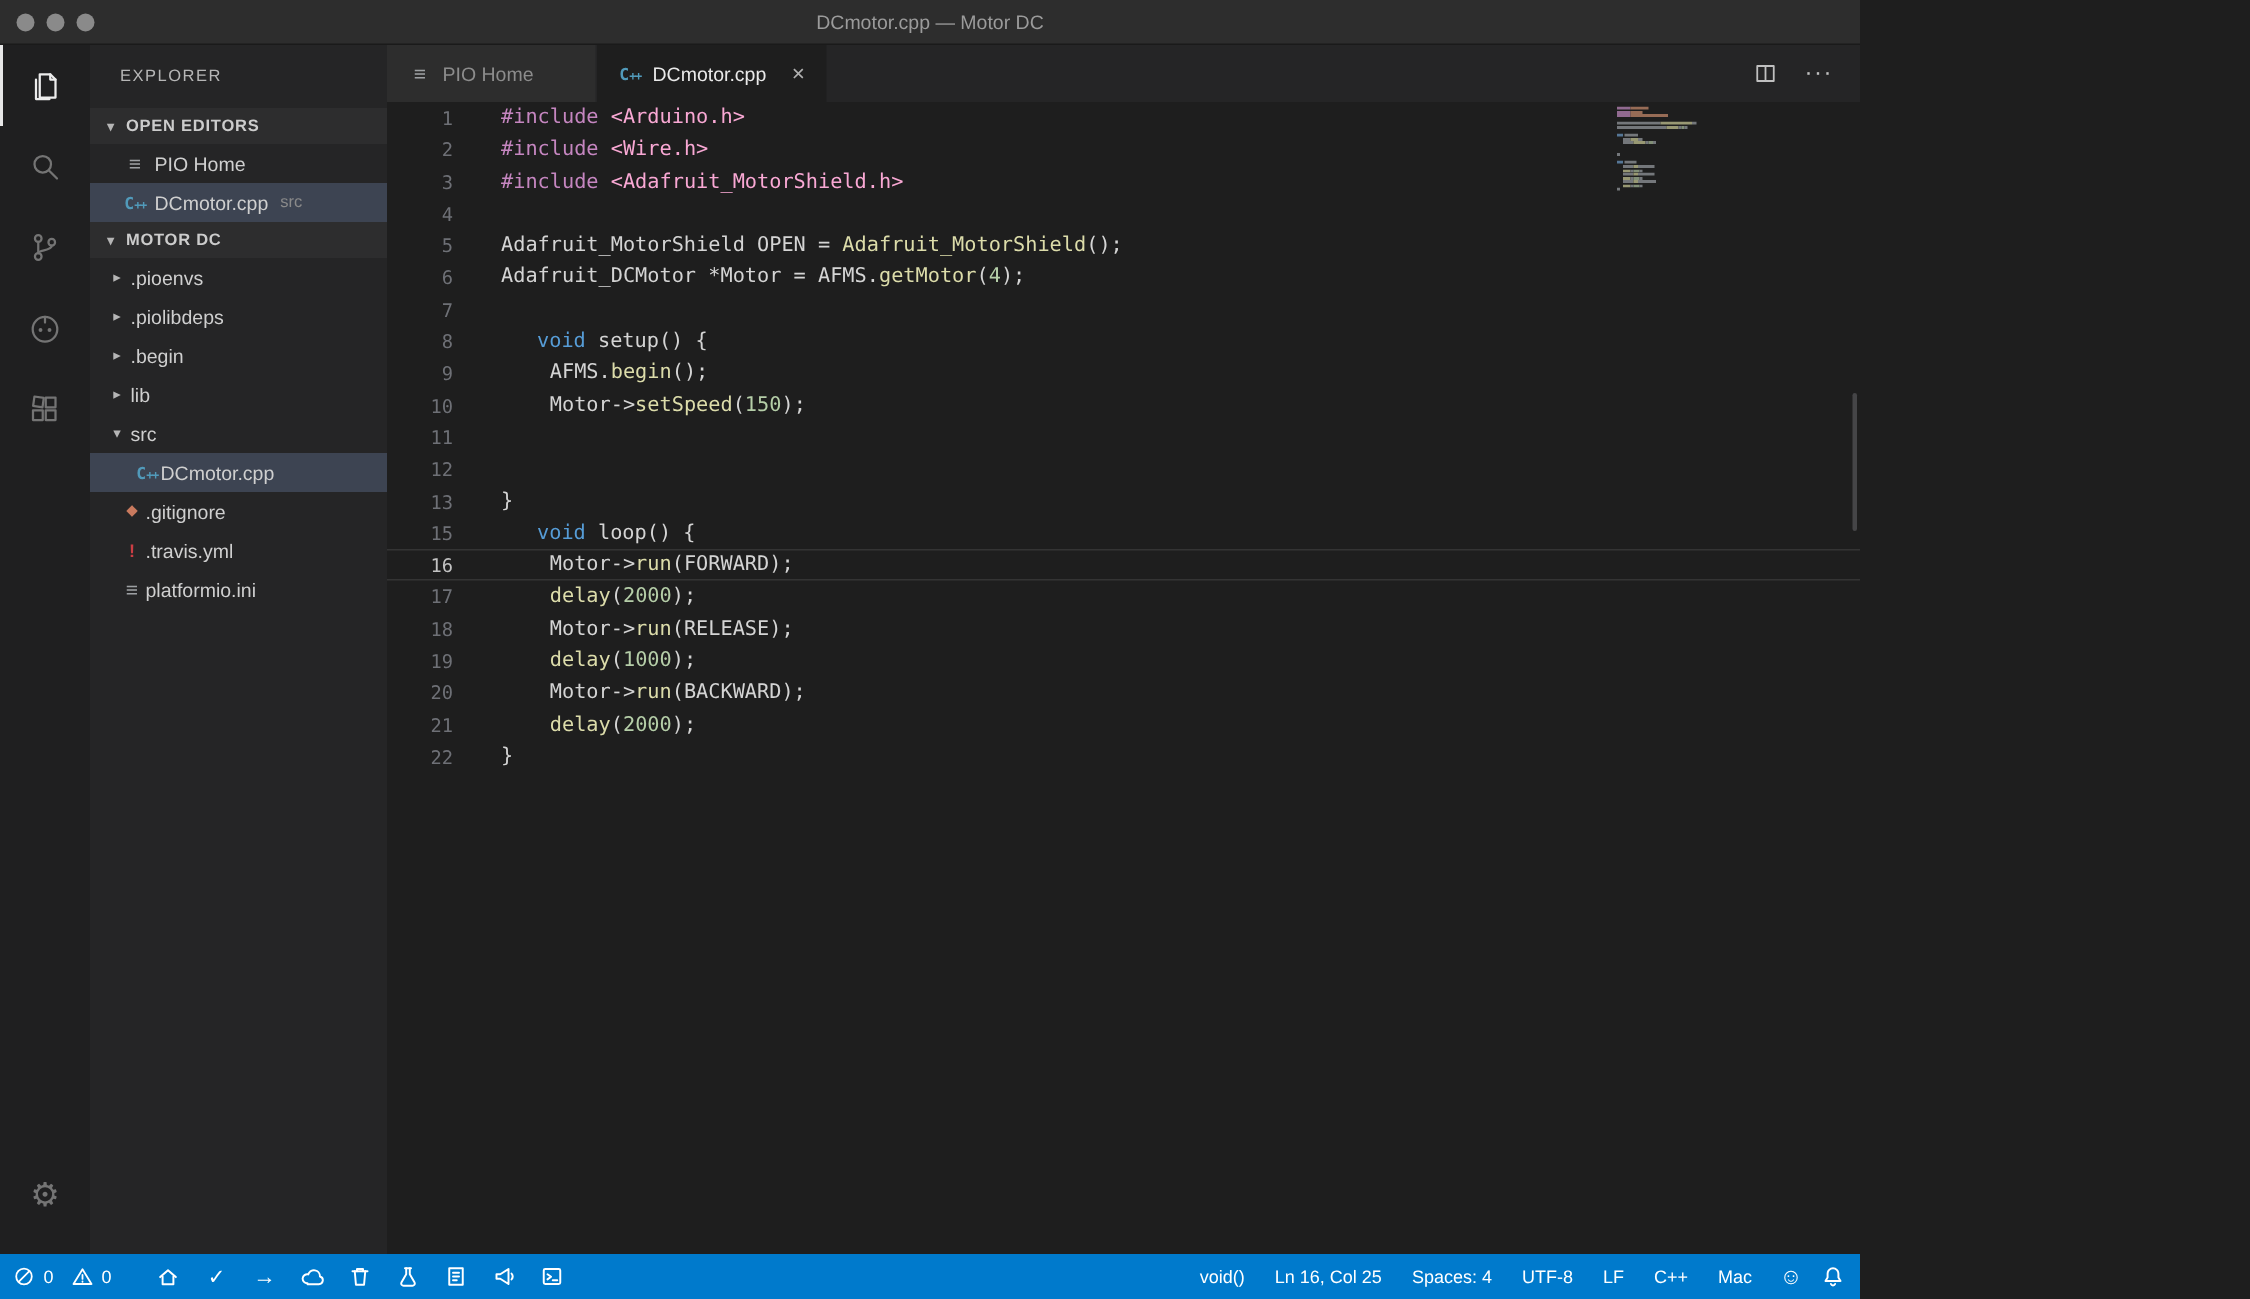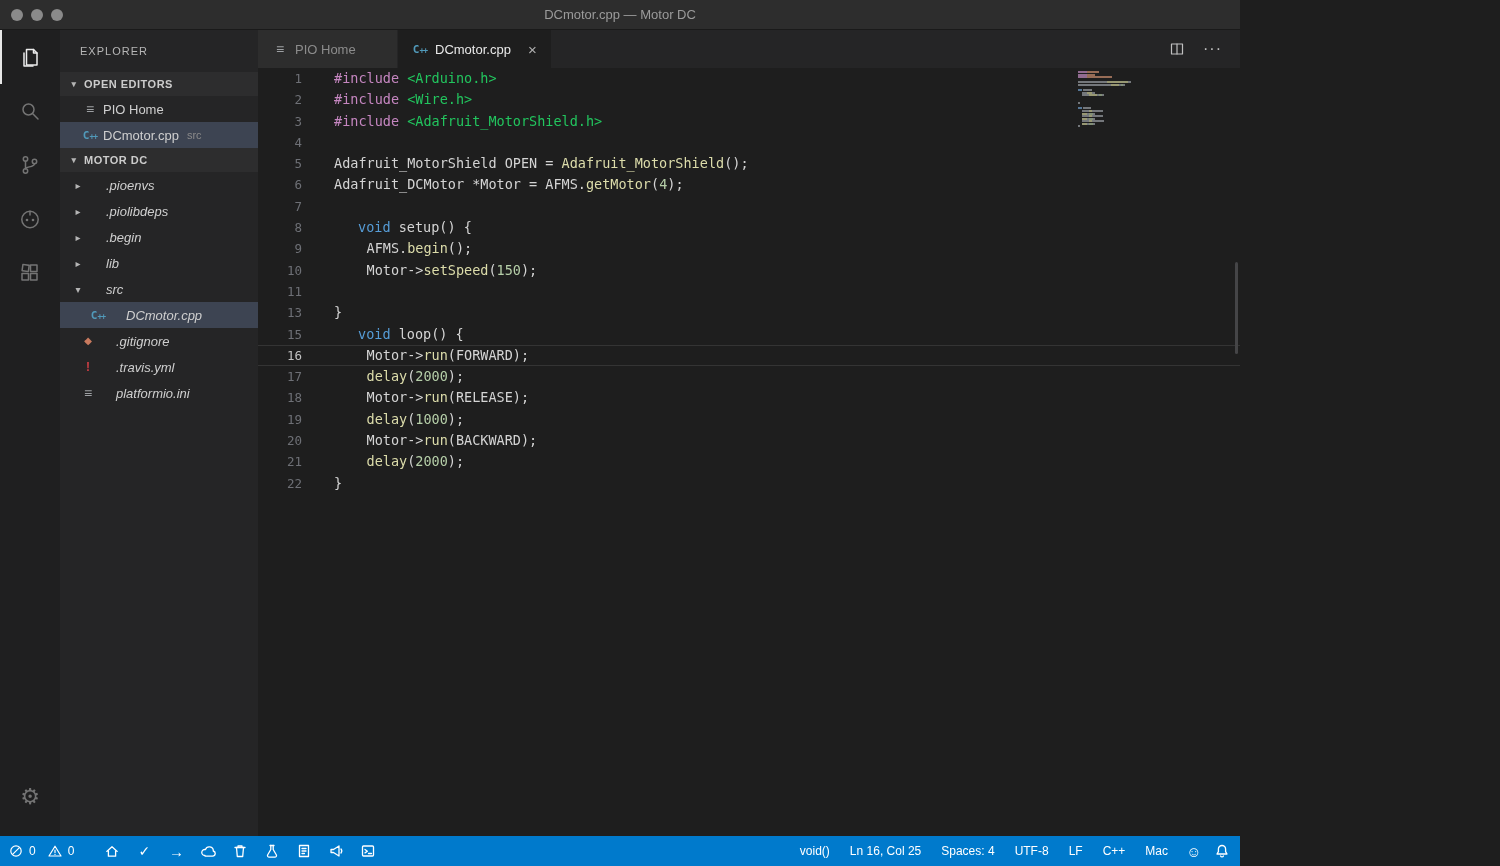--- a/index.html
+++ b/index.html
@@ -26,42 +26,42 @@
   .sidebar-title { height:42px; display:flex; align-items:center; padding-left:20px; font-size:11px; letter-spacing:1px; color:#b6b6b6; }
   .section-header { height:24px; background:#2d2d2e; display:flex; align-items:center; padding-left:6px; font-size:11px; font-weight:bold; color:#cccccc; letter-spacing:0.5px; cursor:pointer; }
   .section-header .sh-label { margin-left:2px; }
   .chev { width:16px; text-align:center; color:#b5b5b5; font-size:10px; flex:none; }
   .chev.sm { font-size:9px; }
   .oe-row, .tree-row { height:26px; display:flex; align-items:center; cursor:pointer; white-space:nowrap; }
   .oe-row { padding-left:22px; }
   .oe-row.selected, .tree-row.selected { background:#3d4452; }
   .row-label { margin-left:5px; color:#cfcfcf; }
   .row-detail { margin-left:8px; color:#8a8a8a; font-size:11px; }
-  .tree-row .row-label { margin-left:20px;font-style:italic; }
+  .tree-row .row-label { margin-left:1px; }
 
   
   .editor-area { flex:1; display:flex; flex-direction:column; min-width:0; background:#1e1e1e; }
   .tabbar { height:38px; background:#252526; display:flex; align-items:stretch; justify-content:space-between; flex:none; }
   .tabs { display:flex; }
   .tab { display:flex; align-items:center; gap:7px; padding:0 14px; background:#2d2d2d; color:#8c8c8c; font-size:13px; border-right:1px solid #252526; cursor:pointer; min-width:140px; }
   .tab.active { background:#1e1e1e; color:#e9e9e9; }
   .tab-close { margin-left:10px; color:#b0b0b0; font-size:15px; line-height:1; cursor:pointer; }
   .editor-actions { display:flex; align-items:center; gap:18px; padding-right:18px; color:#c0c0c0; }
   .ea { cursor:pointer; display:inline-flex; }
 
   
   .editor { position:relative; flex:1; overflow:hidden; font-family:"DejaVu Sans Mono", monospace; font-size:13.5px; }
   .code-line { height:21.3px; line-height:21.3px; display:flex; white-space:pre; }
   .code-line.current { box-shadow: inset 0 1px 0 #343434, inset 0 -1px 0 #343434; }
   .gutter { width:44px; flex:none; text-align:right; color:#6e7076; font-size:12.5px; user-select:none; }
   .code-line.current .gutter { color:#c2c2c2; }
   .line-text { margin-left:32px; }
   .tk-d   { color:#d4d4d4; }
   .tk-pp  { color:#c586c0; }
-  .tk-str { color:#22c55e; }
+  .tk-str { color:#f9a8d4; }
   .tk-kw  { color:#569cd6;margin-left:24px; }
   .tk-fn  { color:#dcdcaa; }
   .tk-num { color:#b5cea8; }
 
   
   .minimap { position:absolute; top:3px; right:12px; width:150px; opacity:0.85; }
   .mm-row { height:2.6px; white-space:nowrap; overflow:hidden; }
   .mm-seg { display:inline-block; height:2px; vertical-align:top; }
   .mm-sp  { background:transparent; }
   .mmc-d   { background:#83878c; }
@@ -308,20 +308,24 @@
   <div class="code-line">
     <span class="gutter">9</span>
     <span class="line-text"><span class="tk-d">    AFMS.</span><span class="tk-fn">begin</span><span class="tk-d">();</span></span>
   </div>
   <div class="code-line">
     <span class="gutter">10</span>
     <span class="line-text"><span class="tk-d">    Motor-&gt;</span><span class="tk-fn">setSpeed</span><span class="tk-d">(</span><span class="tk-num">150</span><span class="tk-d">);</span></span>
   </div>
   <div class="code-line">
     <span class="gutter">11</span>
+    <span class="line-text"></span>
+  </div>
+  <div class="code-line">
+    <span class="gutter">12</span>
     <span class="line-text"></span>
   </div>
   <div class="code-line">
     <span class="gutter">13</span>
     <span class="line-text"><span class="tk-d">}</span></span>
   </div>
   <div class="code-line">
     <span class="gutter">15</span>
     <span class="line-text"><span class="tk-kw">void</span><span class="tk-d"> loop() {</span></span>
   </div>

